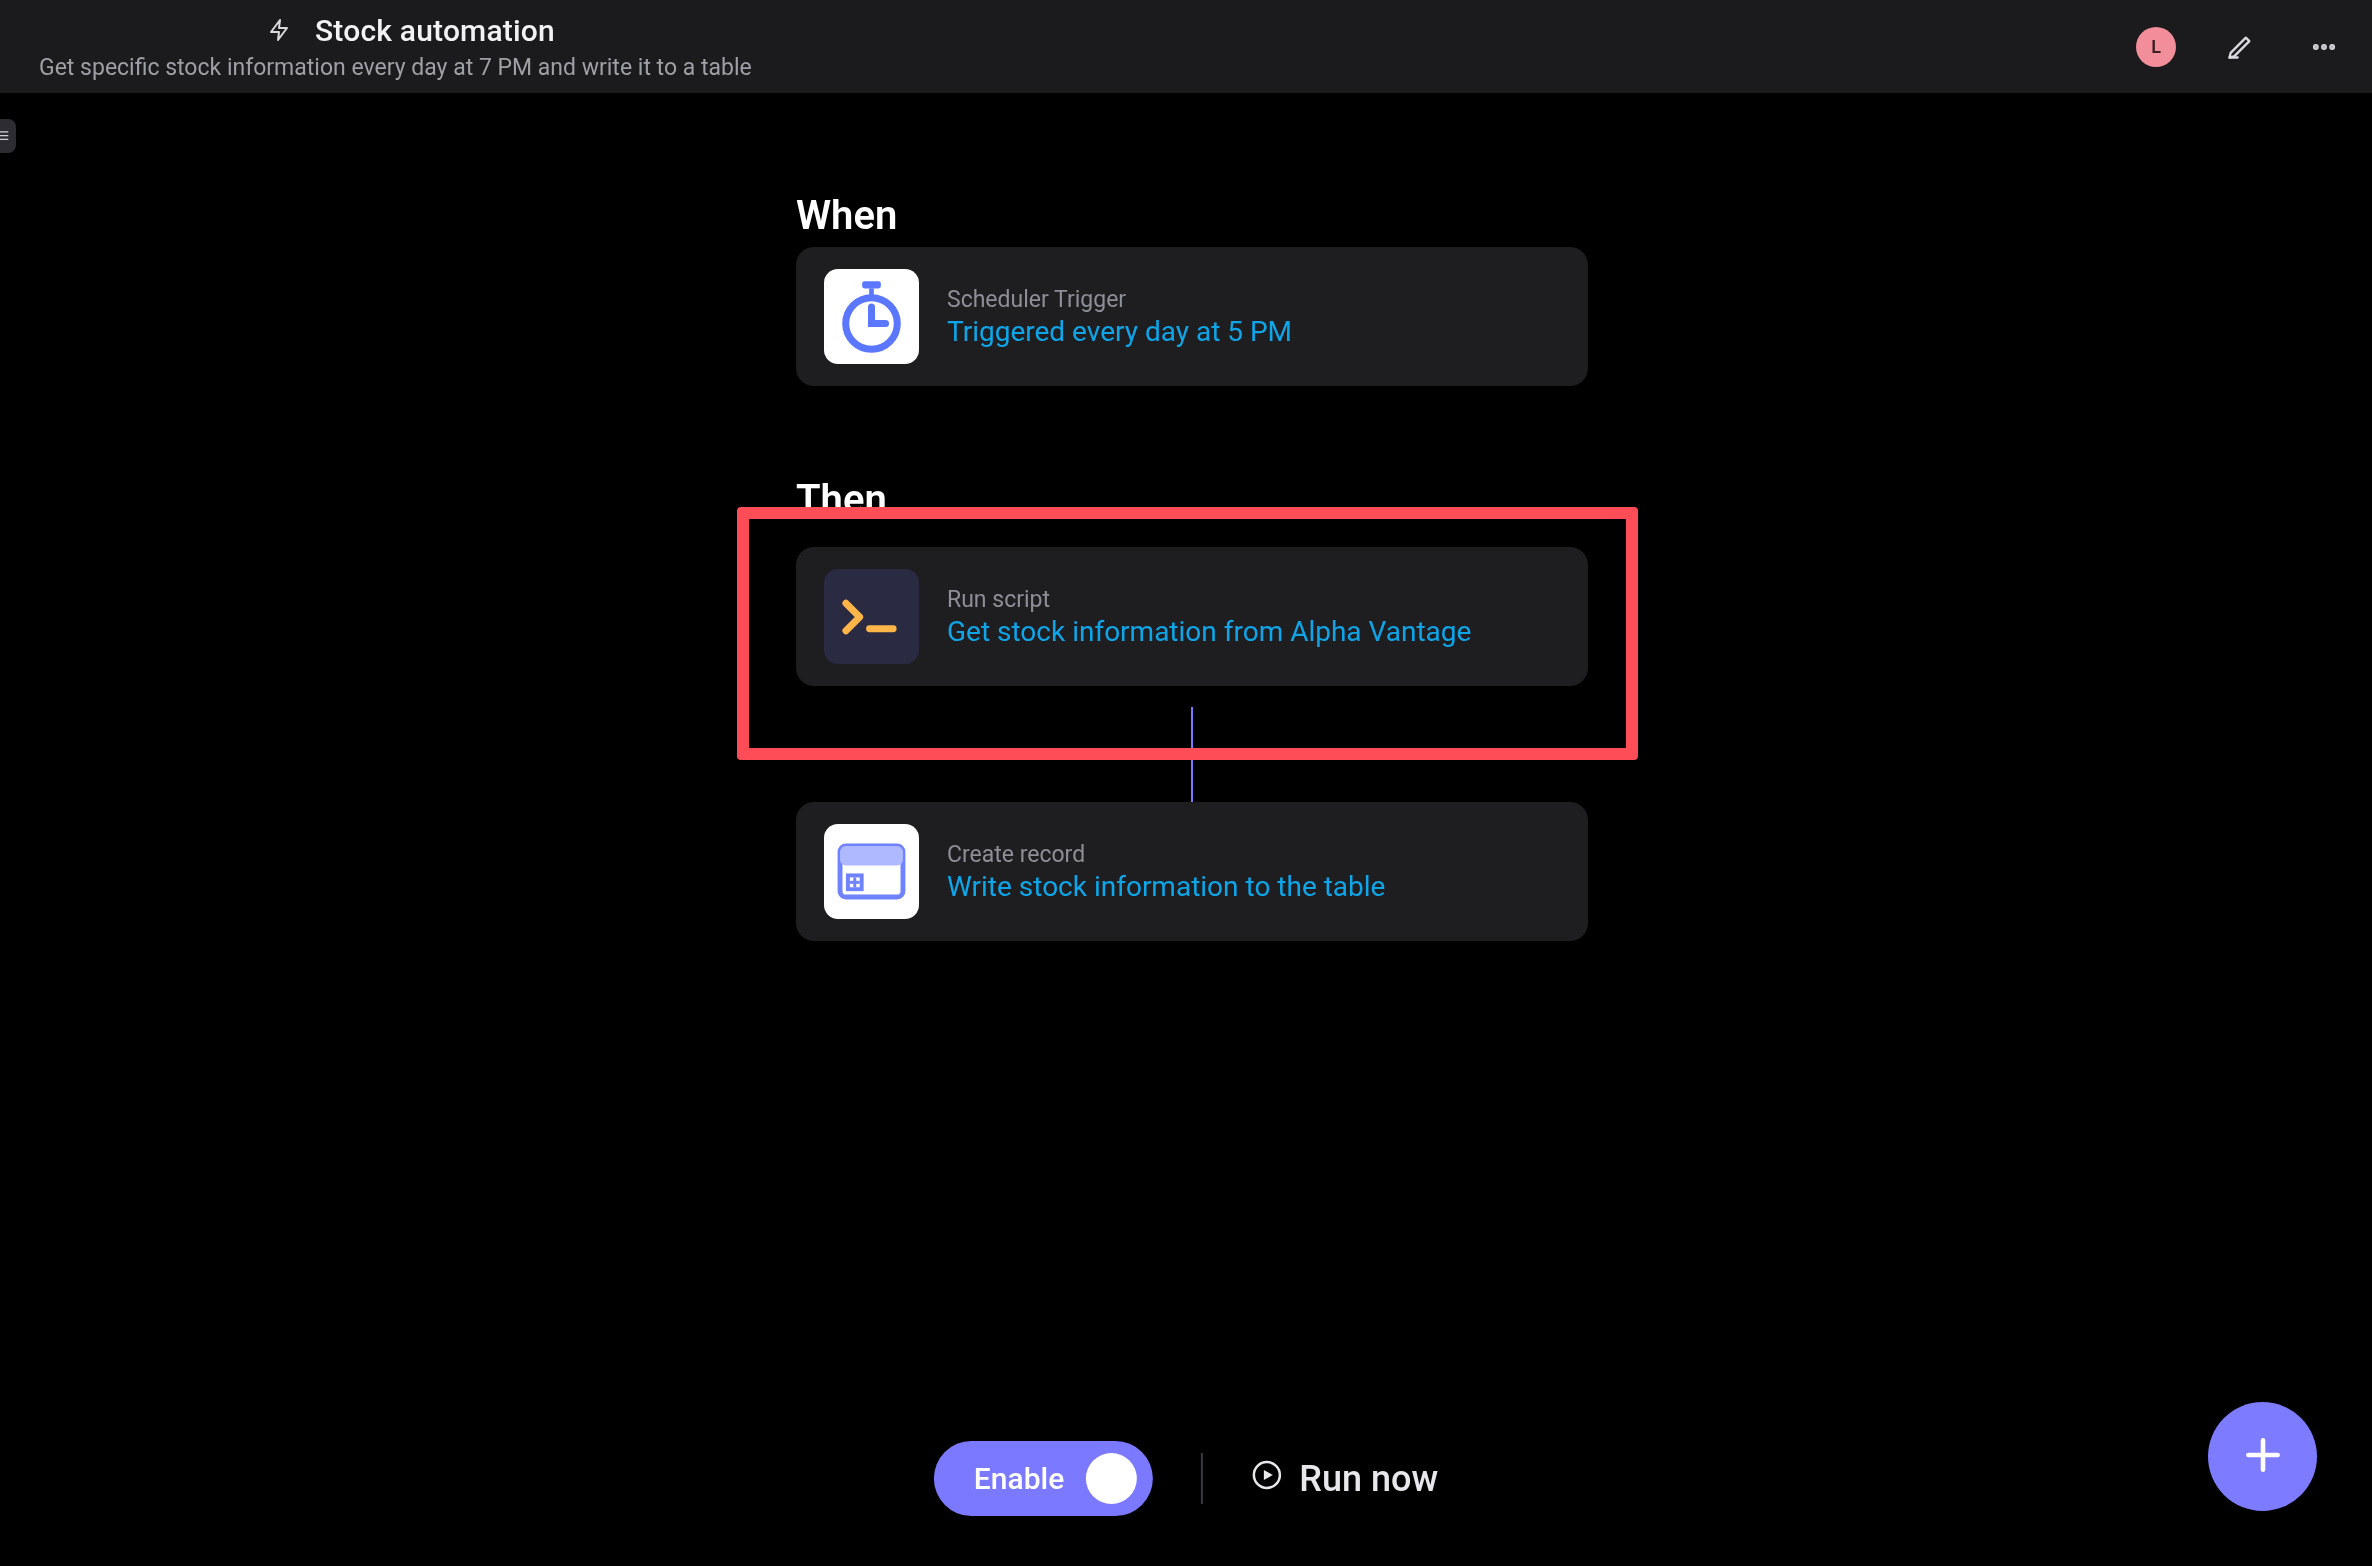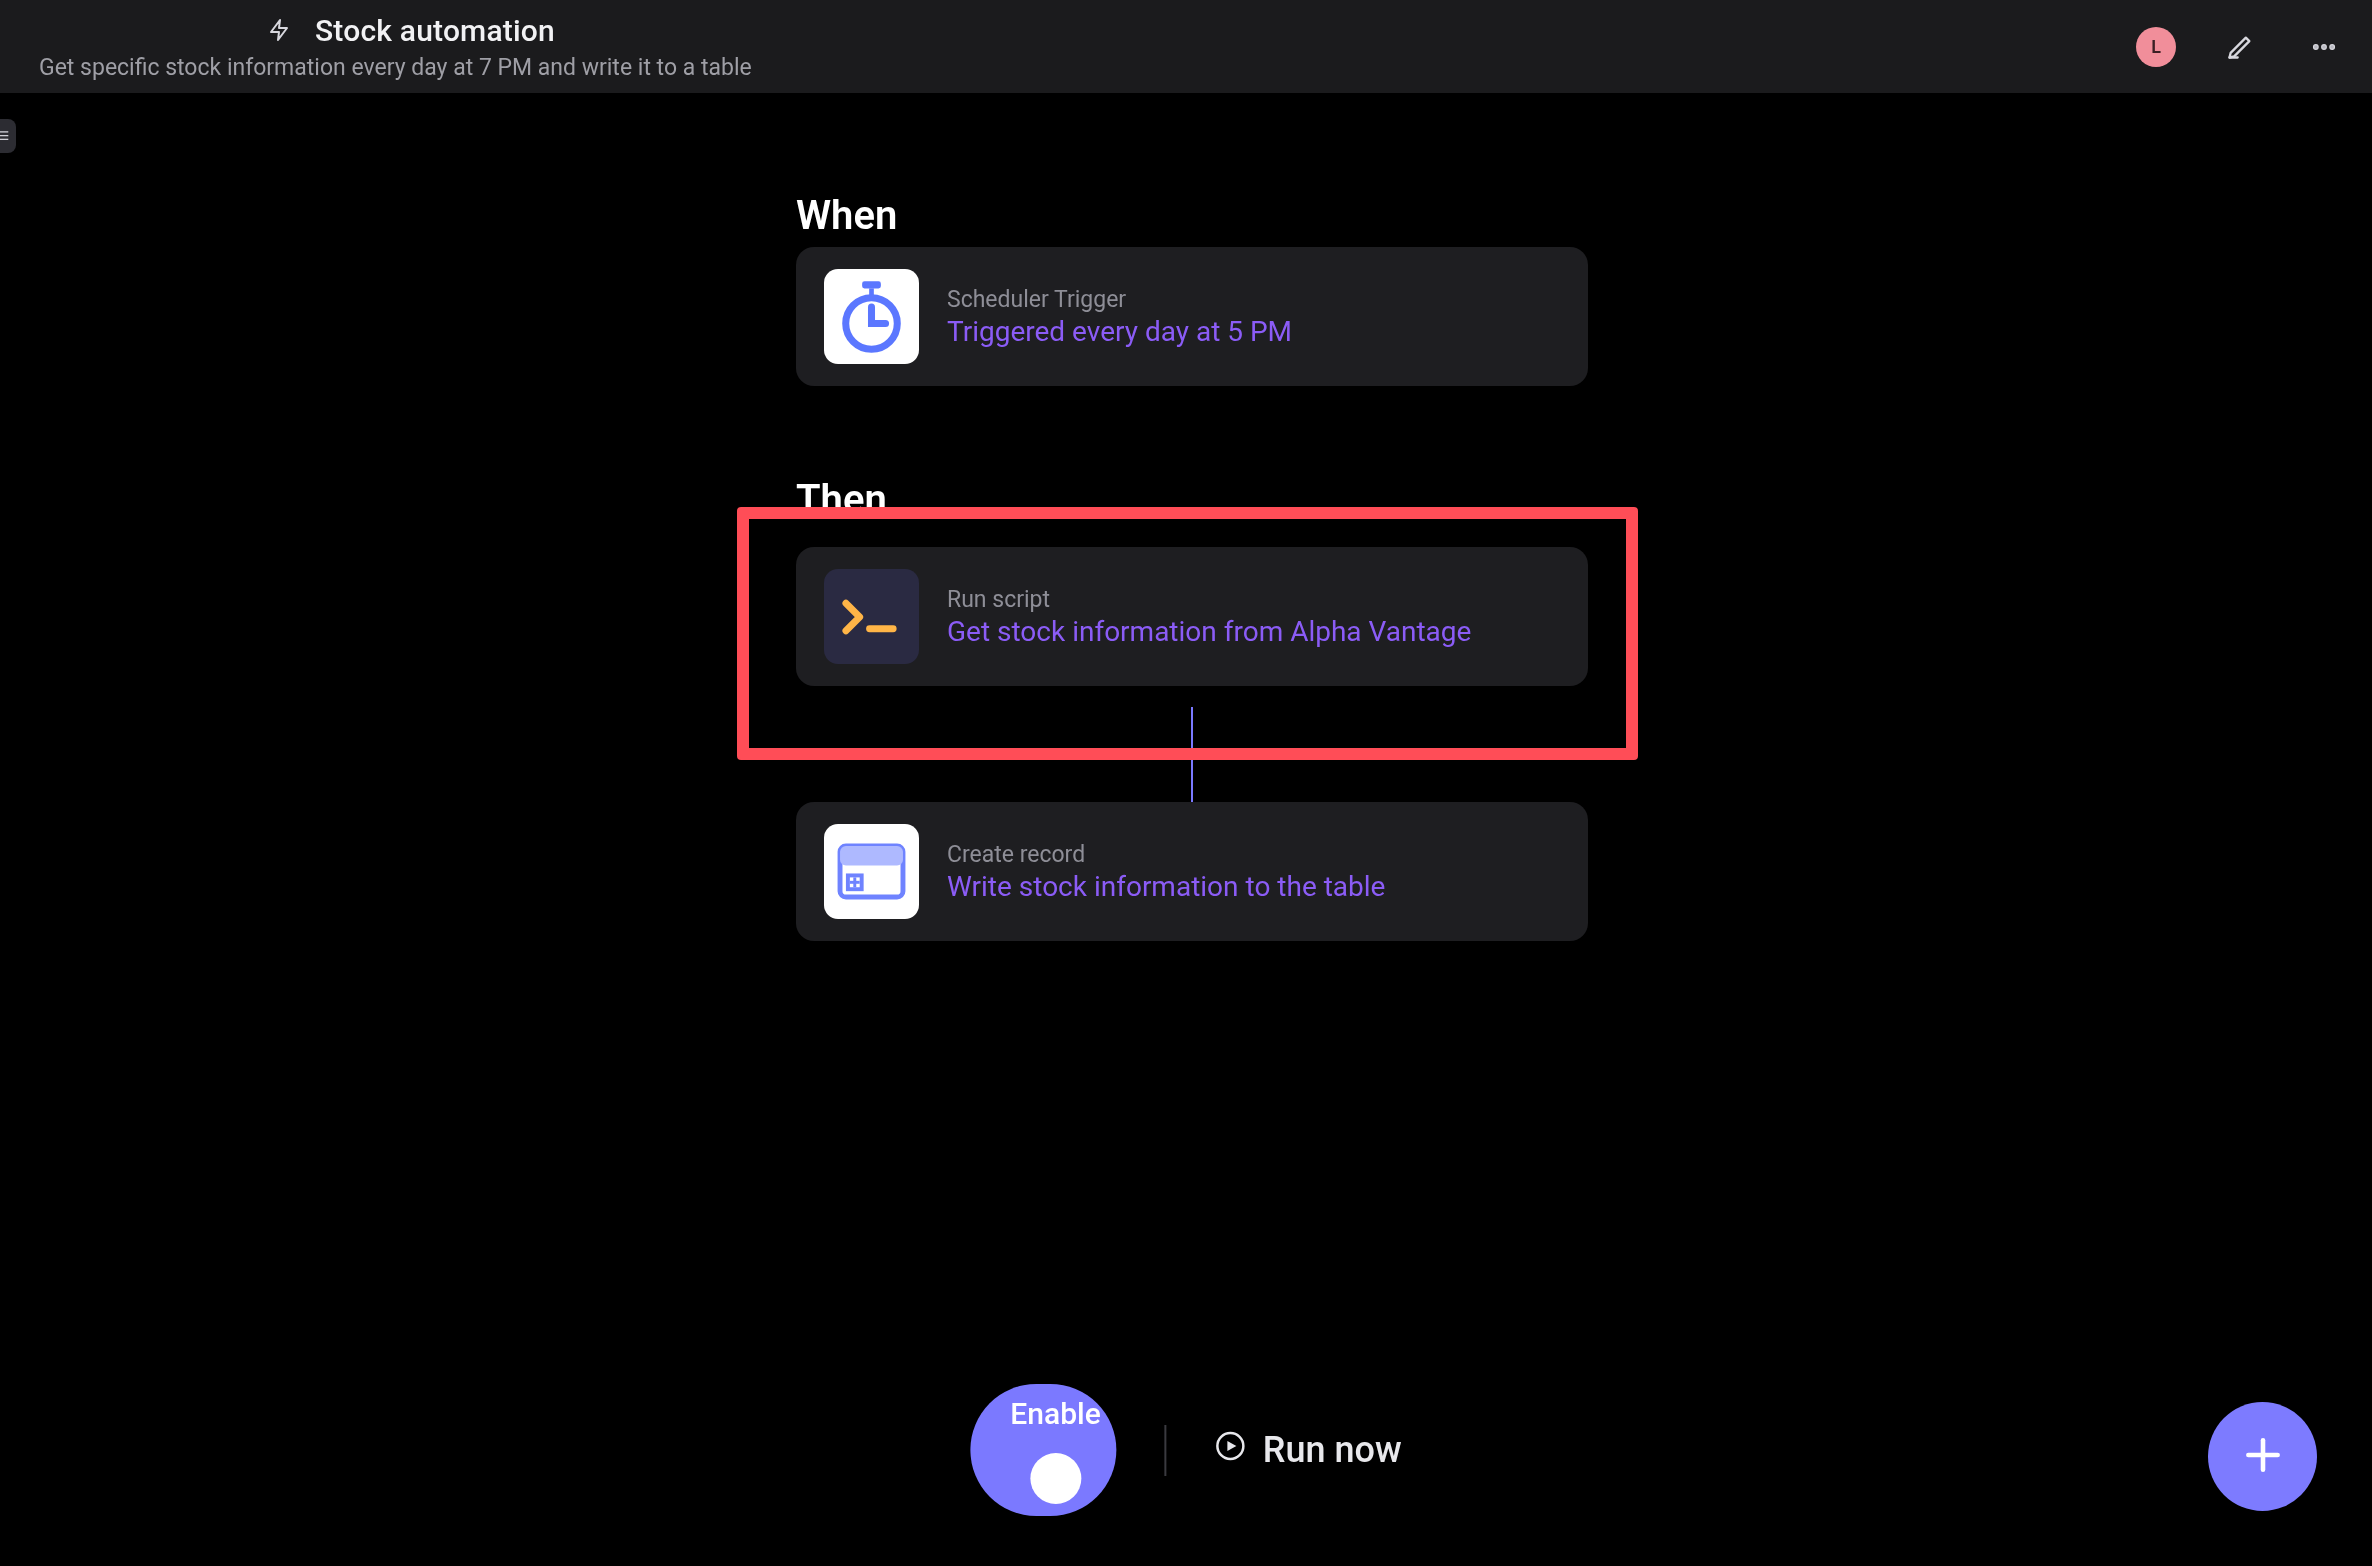--- a/index.html
+++ b/index.html
@@ -81,21 +81,21 @@
   .card-icon {
     width: 95px; height: 95px;
     border-radius: 14px;
     display:flex; align-items:center; justify-content:center;
     flex-shrink: 0;
   }
   .card-icon.white { background: #fff; }
   .card-icon.dark  { background: #2a2a42; }
   .card-text { display:flex; flex-direction:column; gap:2px; }
   .card-kicker { font-size: 23px; color: #8e8e97; }
-  .card-title  { font-size: 28px; color: #8b5cf6; }
+  .card-title  { font-size: 28px; color: #0ea5e9; }
 
   .card-trigger { left: 796px; top: 154px; }
   .card-script  { left: 796px; top: 454px; }
   .card-record  { left: 796px; top: 709px; }
 
   .highlight-box {
     position: absolute;
     left: 737px;
     top: 414px;
     width: 901px;
@@ -126,21 +126,20 @@
     gap: 48px;
   }
   .enable-pill {
     display: flex; align-items: center; gap: 22px;
     background: #7b79ff;
     color: #fff;
     font-size: 30px; font-weight: 500;
     padding: 12px 16px 12px 40px;
     border-radius: 989px;
     cursor: pointer;
-    flex-direction: column;
   }
   .toggle-knob {
     width: 51px; height: 51px; border-radius: 50%;
     background: #fff;
   }
   .vsep { width: 2px; height: 51px; background: #3a3a3f; }
   .run-now {
     display:flex; align-items:center; gap:16px;
     color:#e8e8ec; font-size:36px; font-weight:500;
     cursor:pointer;

